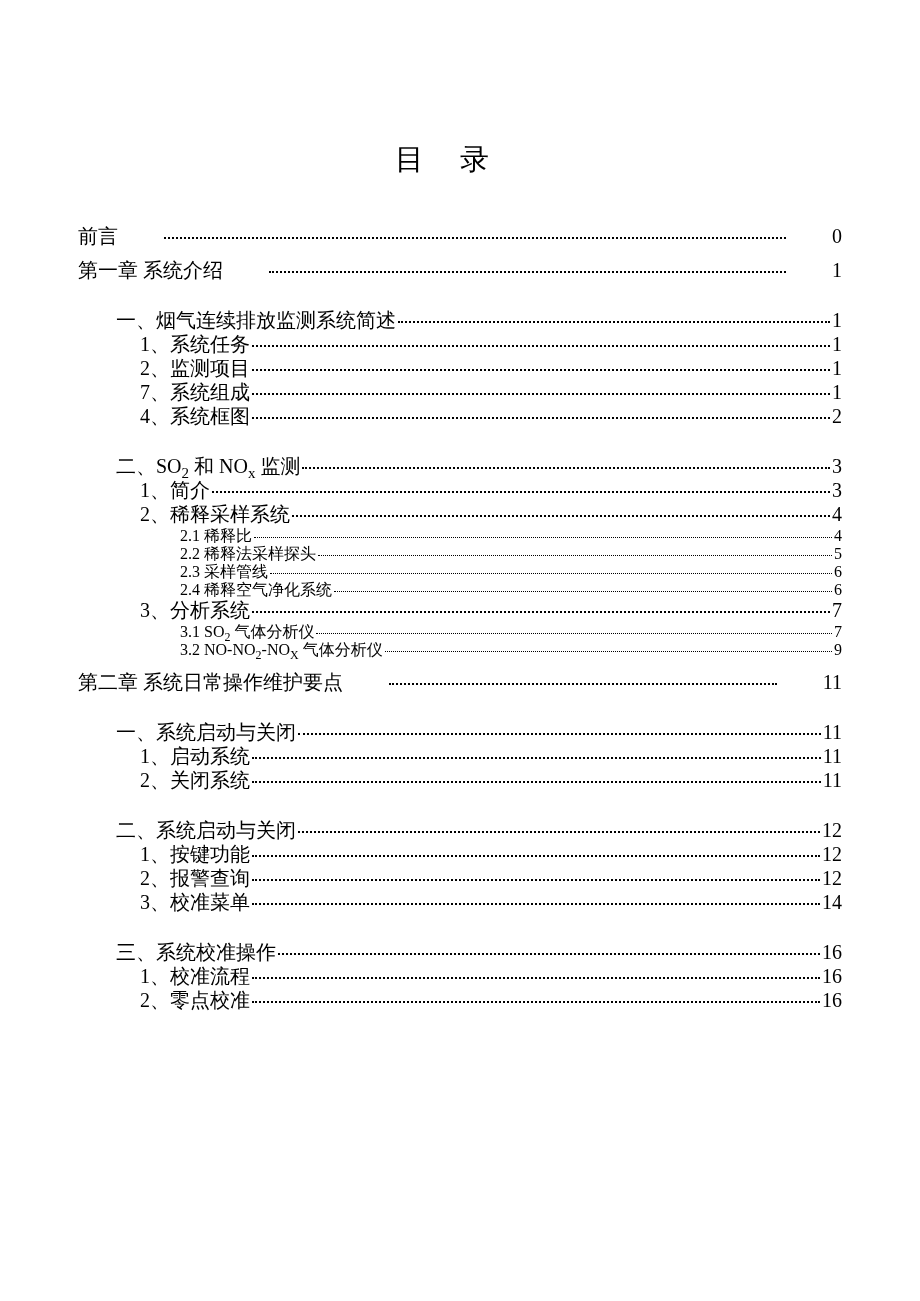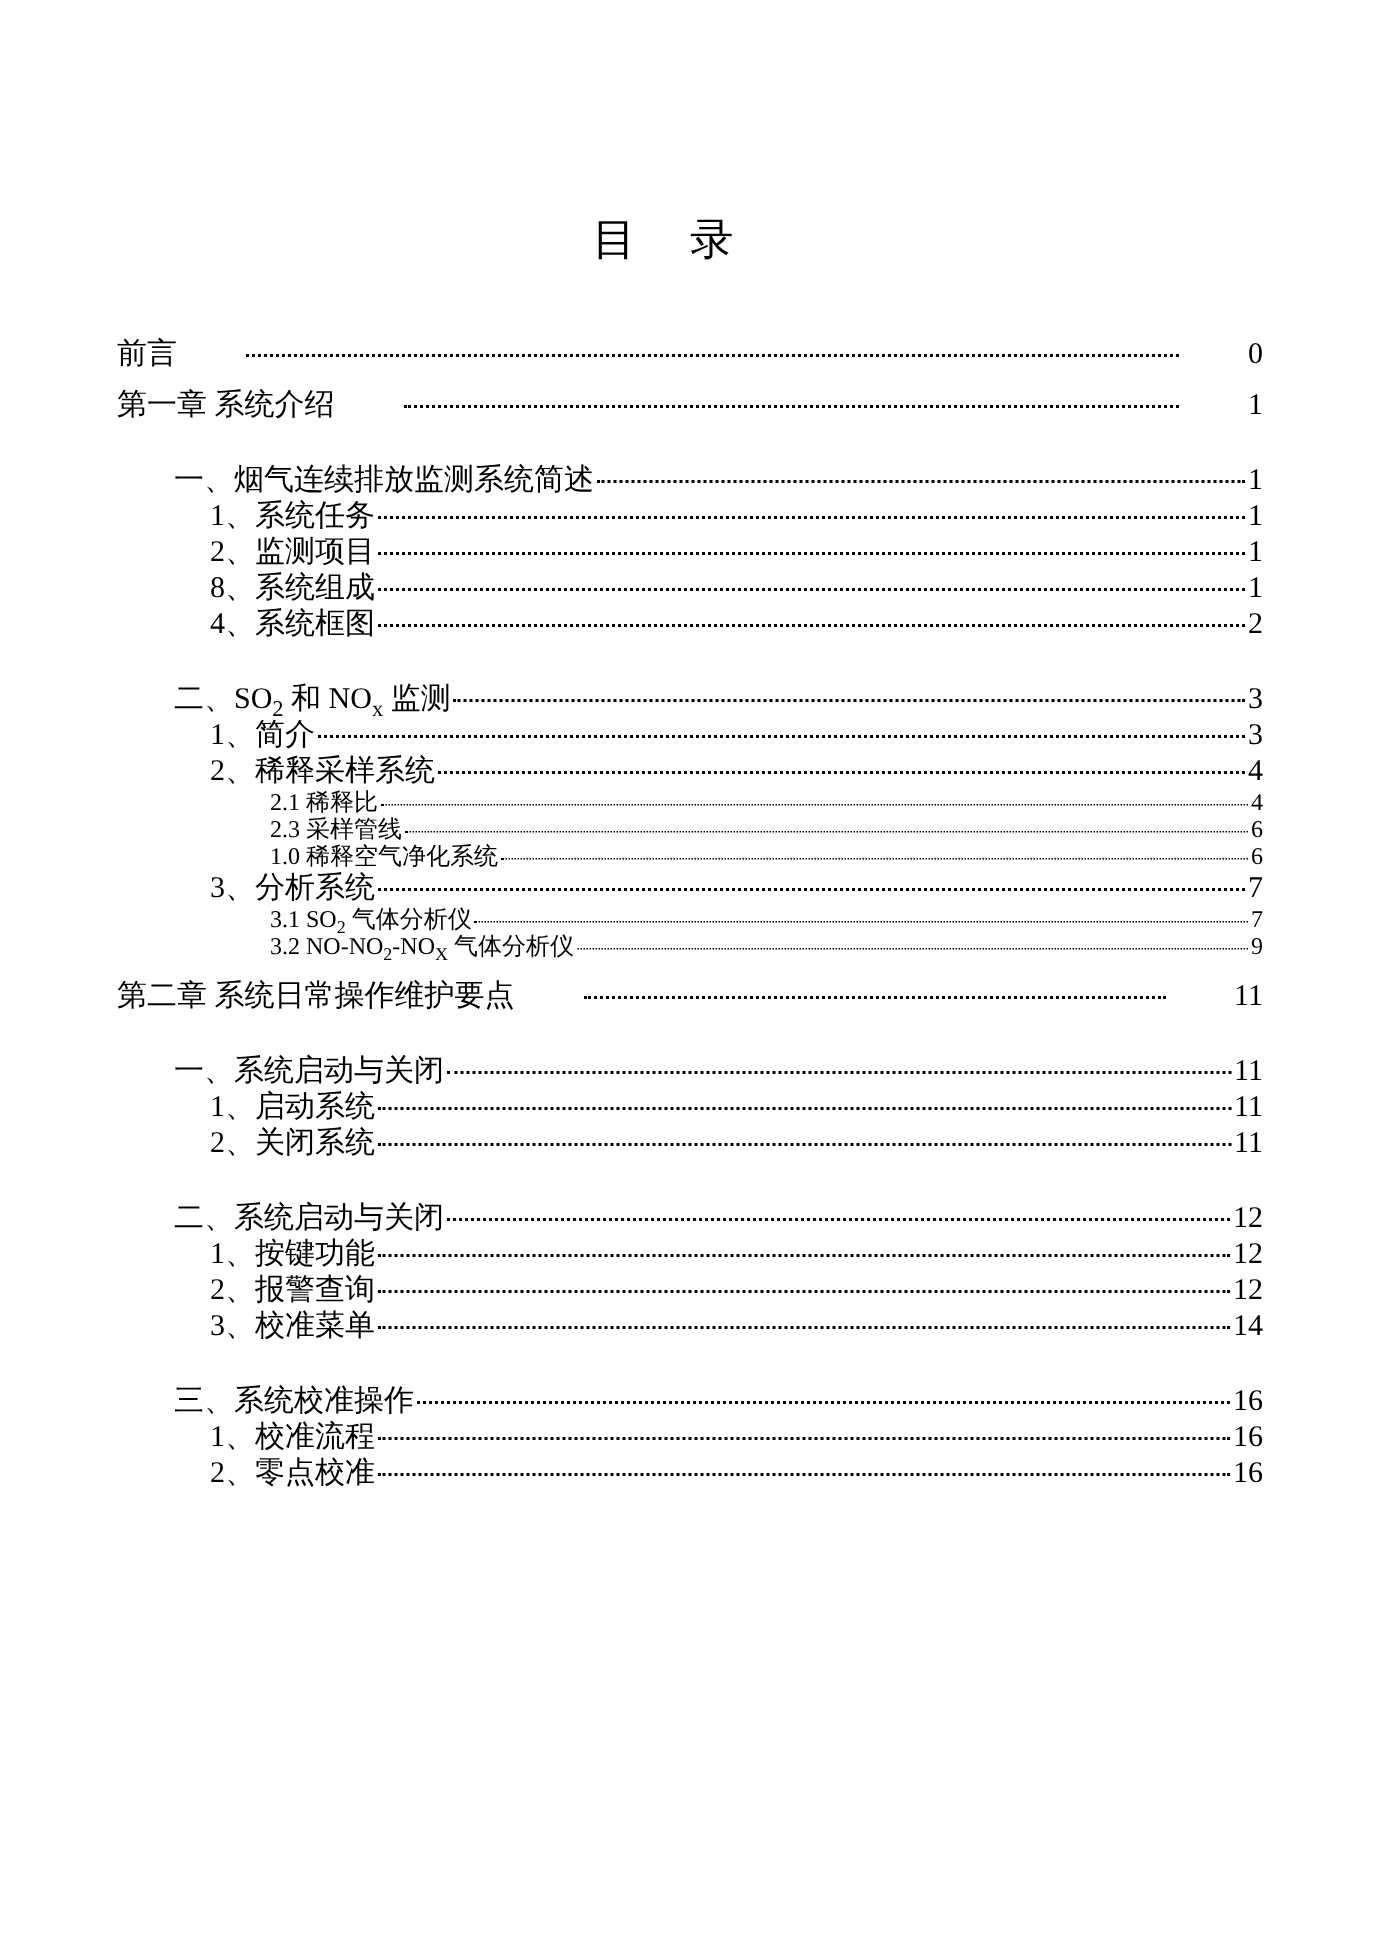--- a/index.html
+++ b/index.html
@@ -66,21 +66,21 @@
       <span class="toc-label">1、系统任务</span>
       <span class="toc-dots"></span>
       <span class="toc-page">1</span>
     </div>
     <div class="toc-line lvl2">
       <span class="toc-label">2、监测项目</span>
       <span class="toc-dots"></span>
       <span class="toc-page">1</span>
     </div>
     <div class="toc-line lvl2">
-      <span class="toc-label">8、系统组成</span>
+      <span class="toc-label">7、系统组成</span>
       <span class="toc-dots"></span>
       <span class="toc-page">1</span>
     </div>
     <div class="toc-line lvl2">
       <span class="toc-label">4、系统框图</span>
       <span class="toc-dots"></span>
       <span class="toc-page">2</span>
     </div>
     <div class="toc-line lvl1">
       <span class="toc-label">二、SO<sub>2</sub> 和 NO<sub>x</sub> 监测</span>
@@ -96,26 +96,31 @@
       <span class="toc-label">2、稀释采样系统</span>
       <span class="toc-dots"></span>
       <span class="toc-page">4</span>
     </div>
     <div class="toc-line lvl3">
       <span class="toc-label">2.1 稀释比</span>
       <span class="toc-dots"></span>
       <span class="toc-page">4</span>
     </div>
     <div class="toc-line lvl3">
+      <span class="toc-label">2.2 稀释法采样探头</span>
+      <span class="toc-dots"></span>
+      <span class="toc-page">5</span>
+    </div>
+    <div class="toc-line lvl3">
       <span class="toc-label">2.3 采样管线</span>
       <span class="toc-dots"></span>
       <span class="toc-page">6</span>
     </div>
     <div class="toc-line lvl3">
-      <span class="toc-label">1.0 稀释空气净化系统</span>
+      <span class="toc-label">2.4 稀释空气净化系统</span>
       <span class="toc-dots"></span>
       <span class="toc-page">6</span>
     </div>
     <div class="toc-line lvl2">
       <span class="toc-label">3、分析系统</span>
       <span class="toc-dots"></span>
       <span class="toc-page">7</span>
     </div>
     <div class="toc-line lvl3">
       <span class="toc-label">3.1 SO<sub>2</sub> 气体分析仪</span>

